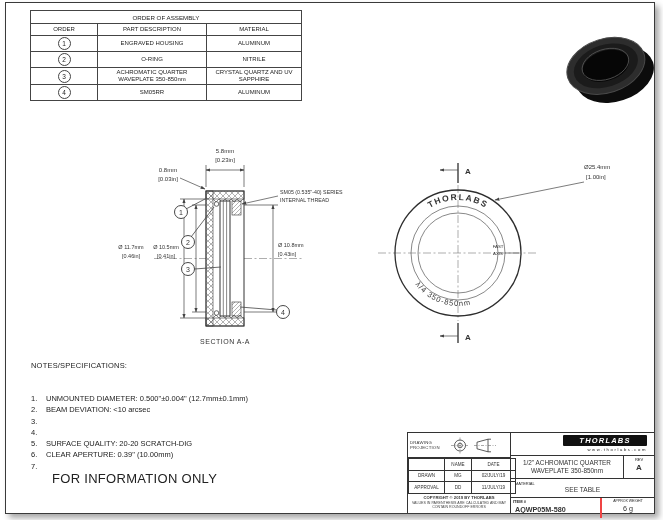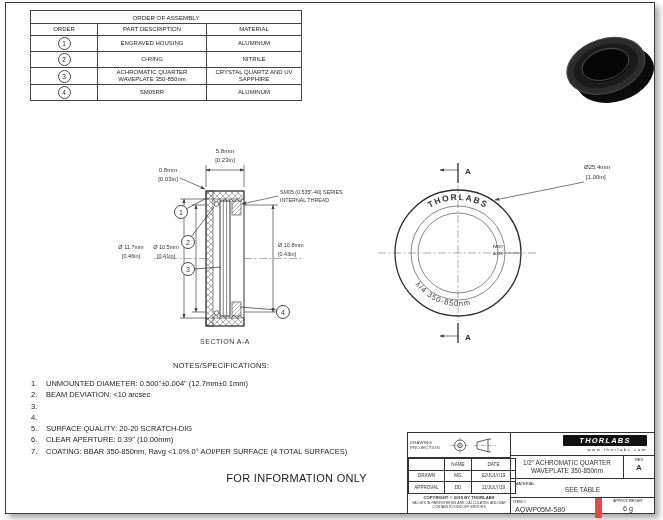--- a/index.html
+++ b/index.html
@@ -21,26 +21,26 @@
   .ln{stroke:#444;stroke-width:.8;fill:none;}
   .thin{stroke:#555;stroke-width:.7;fill:none;}
   .thick{stroke:#2e2e2e;stroke-width:1.3;fill:none;}
   .cl{stroke:#777;stroke-width:.6;fill:none;stroke-dasharray:8 2.5 2 2.5;}
   .dim{stroke:#444;stroke-width:.7;fill:none;}
   .outline{fill:#fff;stroke:#333;stroke-width:1;}
   .hatched{stroke:#333;stroke-width:.6;}
   .balloon{fill:#fff;stroke:#333;stroke-width:.9;}
   
   .notes{position:absolute;left:25px;top:358px;width:380px;font-size:7.5px;color:#222;}
-  .notes-title{margin-bottom:8px;letter-spacing:.2px;text-align:center;}
+  .notes-title{margin-bottom:23px;letter-spacing:.2px;}
   .note{display:flex;line-height:11.3px;}
   .note .num{width:15px;flex:none;}
   
-  .info{position:absolute;left:56px;top:470px;width:305px;text-align:right;
-        font-size:11px;line-height:11.5px;letter-spacing:.3px;color:#222;}
+  .info{position:absolute;left:46px;top:470px;width:305px;text-align:left;
+        font-size:13px;line-height:11.5px;letter-spacing:.3px;color:#222;}
   
   .titleblock{position:absolute;right:0;bottom:0;width:246px;height:80px;display:flex;
               border-left:1.2px solid #333;border-top:1.2px solid #333;background:#fff;}
   .tb-left{width:102px;flex:none;border-right:1px solid #333;display:flex;flex-direction:column;}
   .tb-proj{height:24px;flex:none;border-bottom:1px solid #333;display:flex;align-items:center;gap:3px;padding:0 2px;}
   .tb-proj-label{width:37px;font-size:4.3px;line-height:5.2px;letter-spacing:.2px;}
   .pln{stroke:#333;stroke-width:.8;fill:none;}
   .pdash{stroke:#555;stroke-width:.5;fill:none;stroke-dasharray:3 1.5 1 1.5;}
   .nd-table{border-collapse:collapse;width:100%;font-size:4.6px;table-layout:fixed;}
   .nd-table td{border:1px solid #333;height:10.5px;text-align:center;padding:0 1px;overflow:hidden;}
@@ -55,21 +55,21 @@
   .website{font-size:4.2px;letter-spacing:1.6px;margin-top:1px;color:#222;}
   .tb-title-row{height:22px;flex:none;display:flex;border-top:1px solid #333;}
   .tb-title{flex:1;font-size:6.4px;line-height:7.8px;text-align:center;padding:3px 4px 0 4px;}
   .tb-rev{width:30px;flex:none;border-left:1px solid #333;text-align:center;}
   .tb-lbl{font-size:4px;text-align:left;padding:1px 0 0 2px;color:#222;}
   .tb-rev .tb-lbl{text-align:center;padding-left:0;}
   .tb-rev-val{font-size:8px;font-weight:bold;margin-top:1px;}
   .tb-material-row{height:18px;flex:none;border-top:1px solid #333;position:relative;}
   .tb-mat-val{text-align:center;font-size:6.6px;margin-top:7px;}
   .tb-item-row{height:20px;flex:none;border-top:1px solid #333;display:flex;}
-  .tb-item{flex:1;border-right:7px solid #ef4444;}
+  .tb-item{flex:1;border-right:2px solid #ef4444;font-weight:bold;}
   .tb-item-val{font-size:7.2px;padding:1px 0 0 4px;}
   .tb-weight{width:52px;flex:none;text-align:center;}
   .tb-weight .tb-lbl{font-size:3.5px;text-align:center;padding-left:0;}
   .tb-weight-val{font-size:7.2px;margin-top:1px;}
 </style>
 </head>
 <body>
 
 <div class="page">
   <div class="frame">
@@ -255,21 +255,20 @@
       <div class="note">
           <span class="num">5.</span>
           <span>SURFACE QUALITY: 20-20 SCRATCH-DIG</span>
         </div>
       <div class="note">
           <span class="num">6.</span>
           <span>CLEAR APERTURE: 0.39" (10.00mm)</span>
         </div>
       <div class="note">
           <span class="num">7.</span>
-          <span>COATING: BBAR 350-850nm, Ravg &lt;1.0% 0° AOI/PER SURFACE (4 TOTAL SURFACES)</span>
         </div>
     </div>
 
     <div class="info">
       <div>FOR INFORMATION ONLY</div>
     </div>
 
     <div class="titleblock">
       <div class="tb-left">
         <div class="tb-proj">

